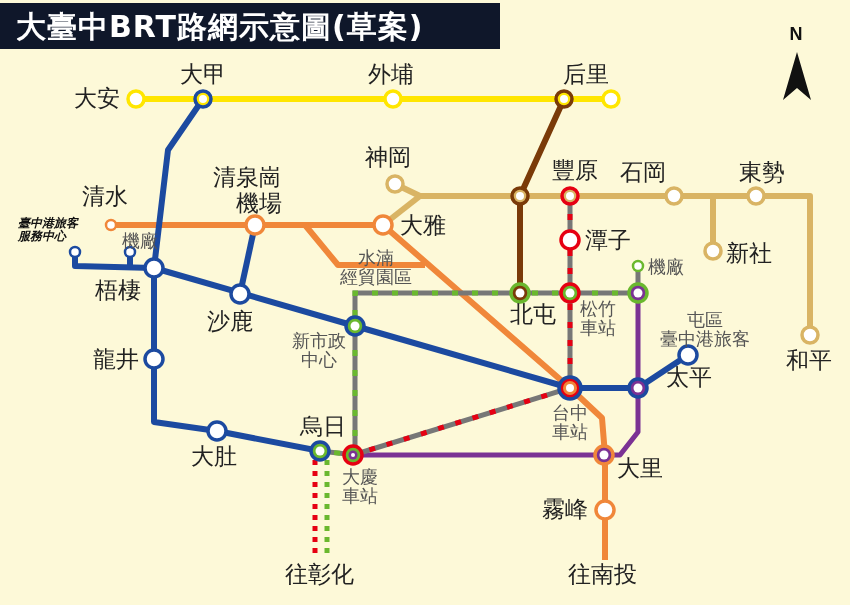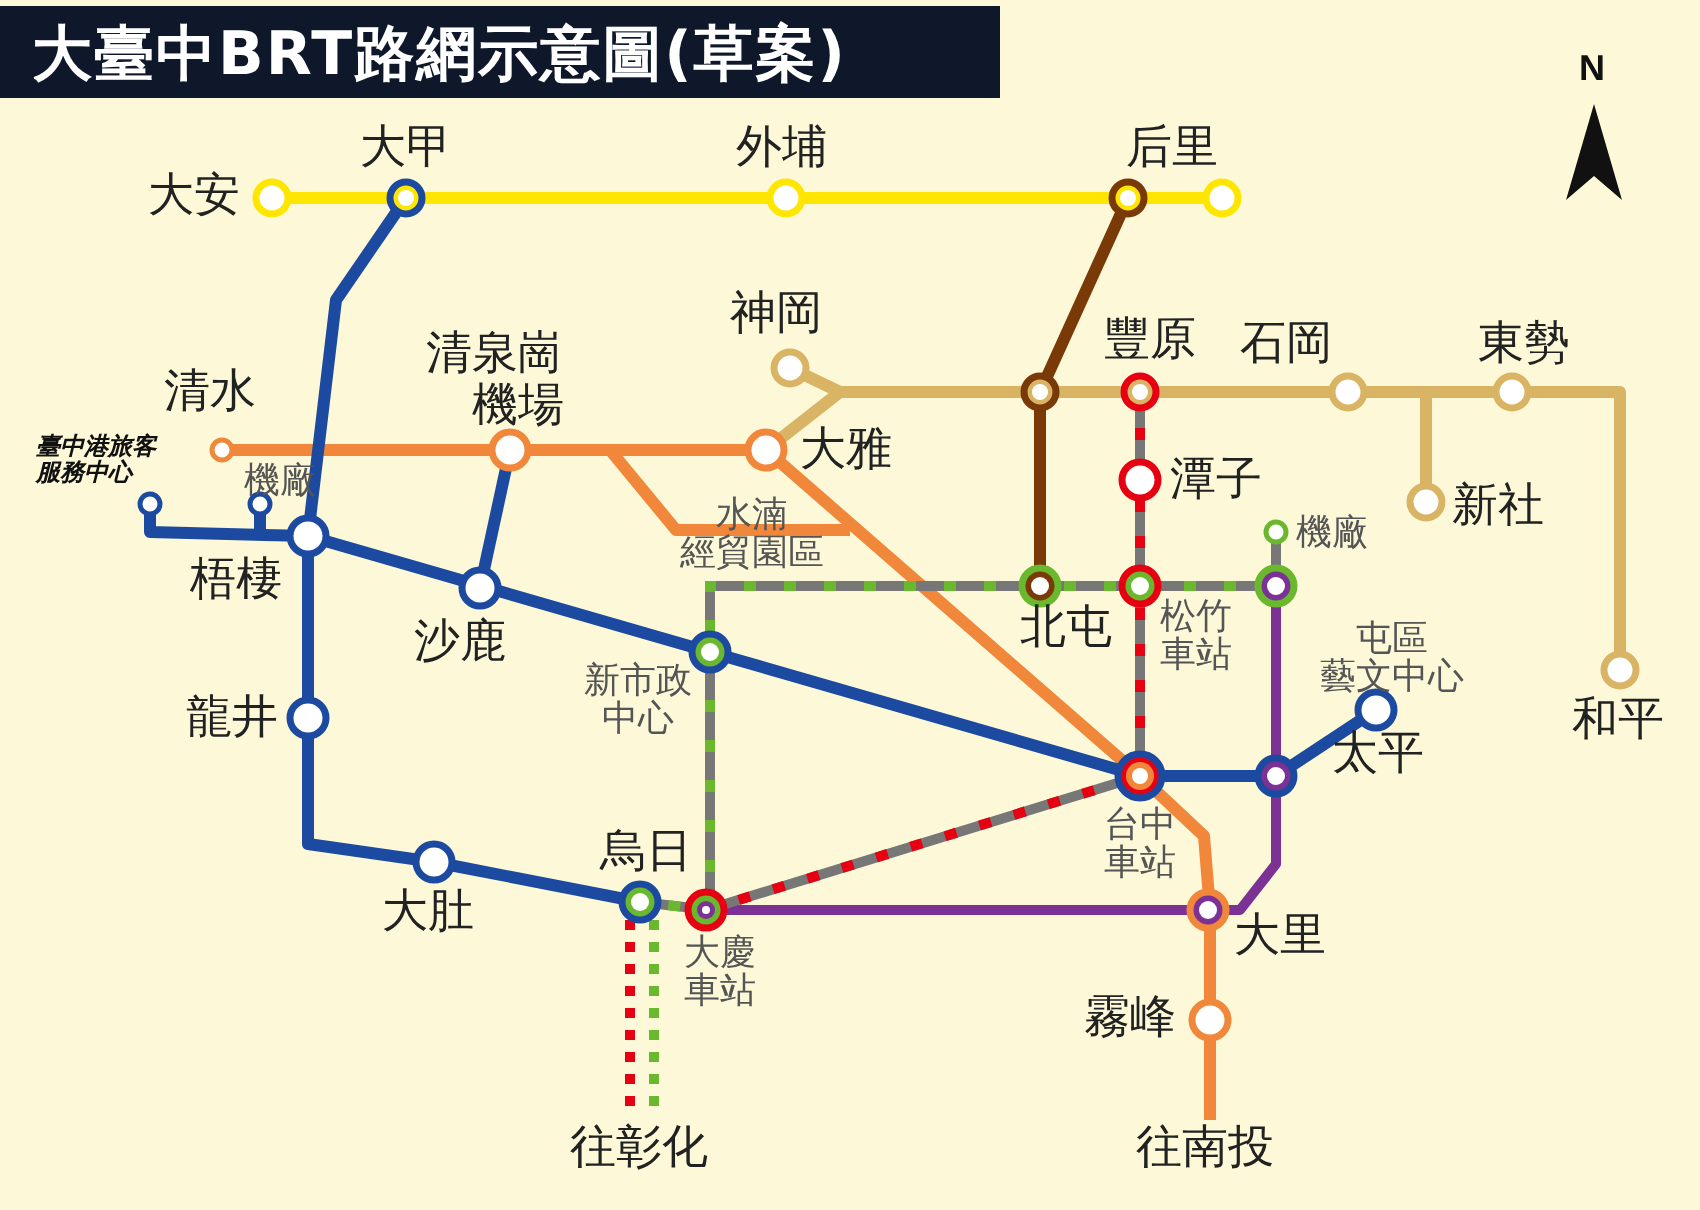--- a/index.html
+++ b/index.html
@@ -159,21 +159,21 @@
 <div class="lbl small" style="left:122px;top:232px">機廠</div>
 <div class="lbl big" style="left:95px;top:278px">梧棲</div>
 <div class="lbl big" style="left:207px;top:309px">沙鹿</div>
 <div class="lbl small" style="left:340px;top:249px;white-space:pre">水湳
 經貿園區</div>
 <div class="lbl big" style="left:510px;top:302px">北屯</div>
 <div class="lbl small" style="left:580px;top:300px;white-space:pre">松竹
 車站</div>
 <div class="lbl small" style="left:648px;top:258px">機廠</div>
 <div class="lbl small" style="left:660px;top:311px;white-space:pre">屯區
-藝文中心</div>
+臺中港旅客</div>
 <div class="lbl small" style="left:292px;top:332px;white-space:pre">新市政
 中心</div>
 <div class="lbl big" style="left:93px;top:347px">龍井</div>
 <div class="lbl small" style="left:552px;top:404px;white-space:pre">台中
 車站</div>
 <div class="lbl big" style="left:666px;top:365px">太平</div>
 <div class="lbl big" style="left:191px;top:444px">大肚</div>
 <div class="lbl big" style="left:300px;top:414px">烏日</div>
 <div class="lbl small" style="left:342px;top:468px;white-space:pre">大慶
 車站</div>

